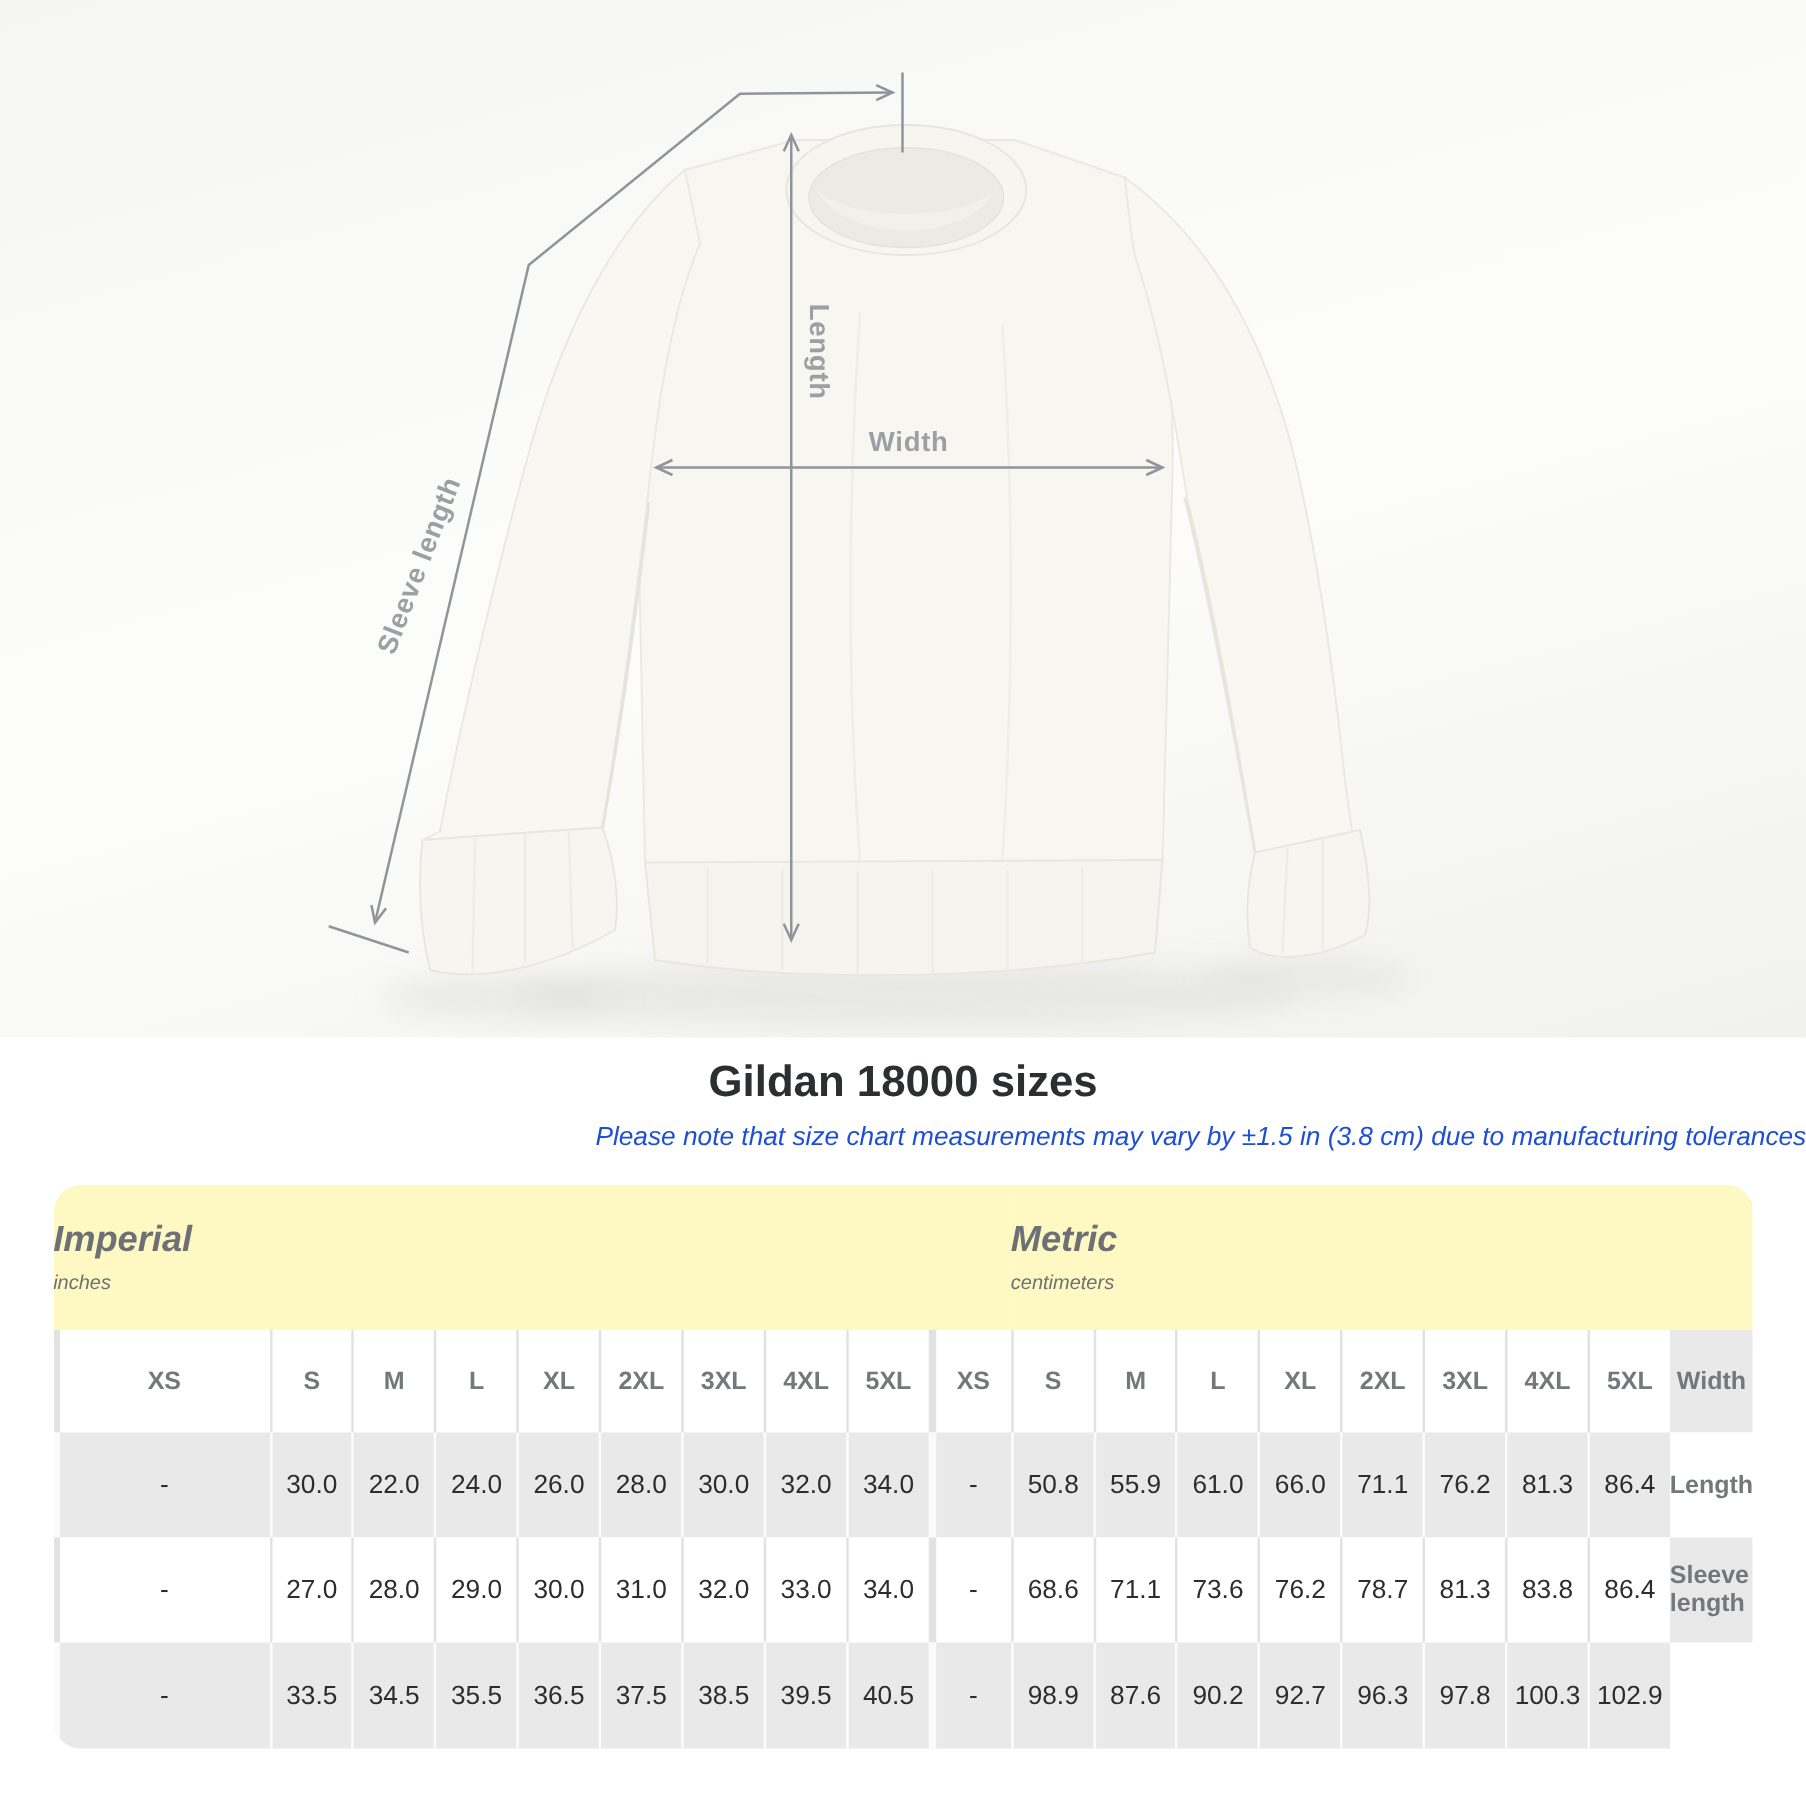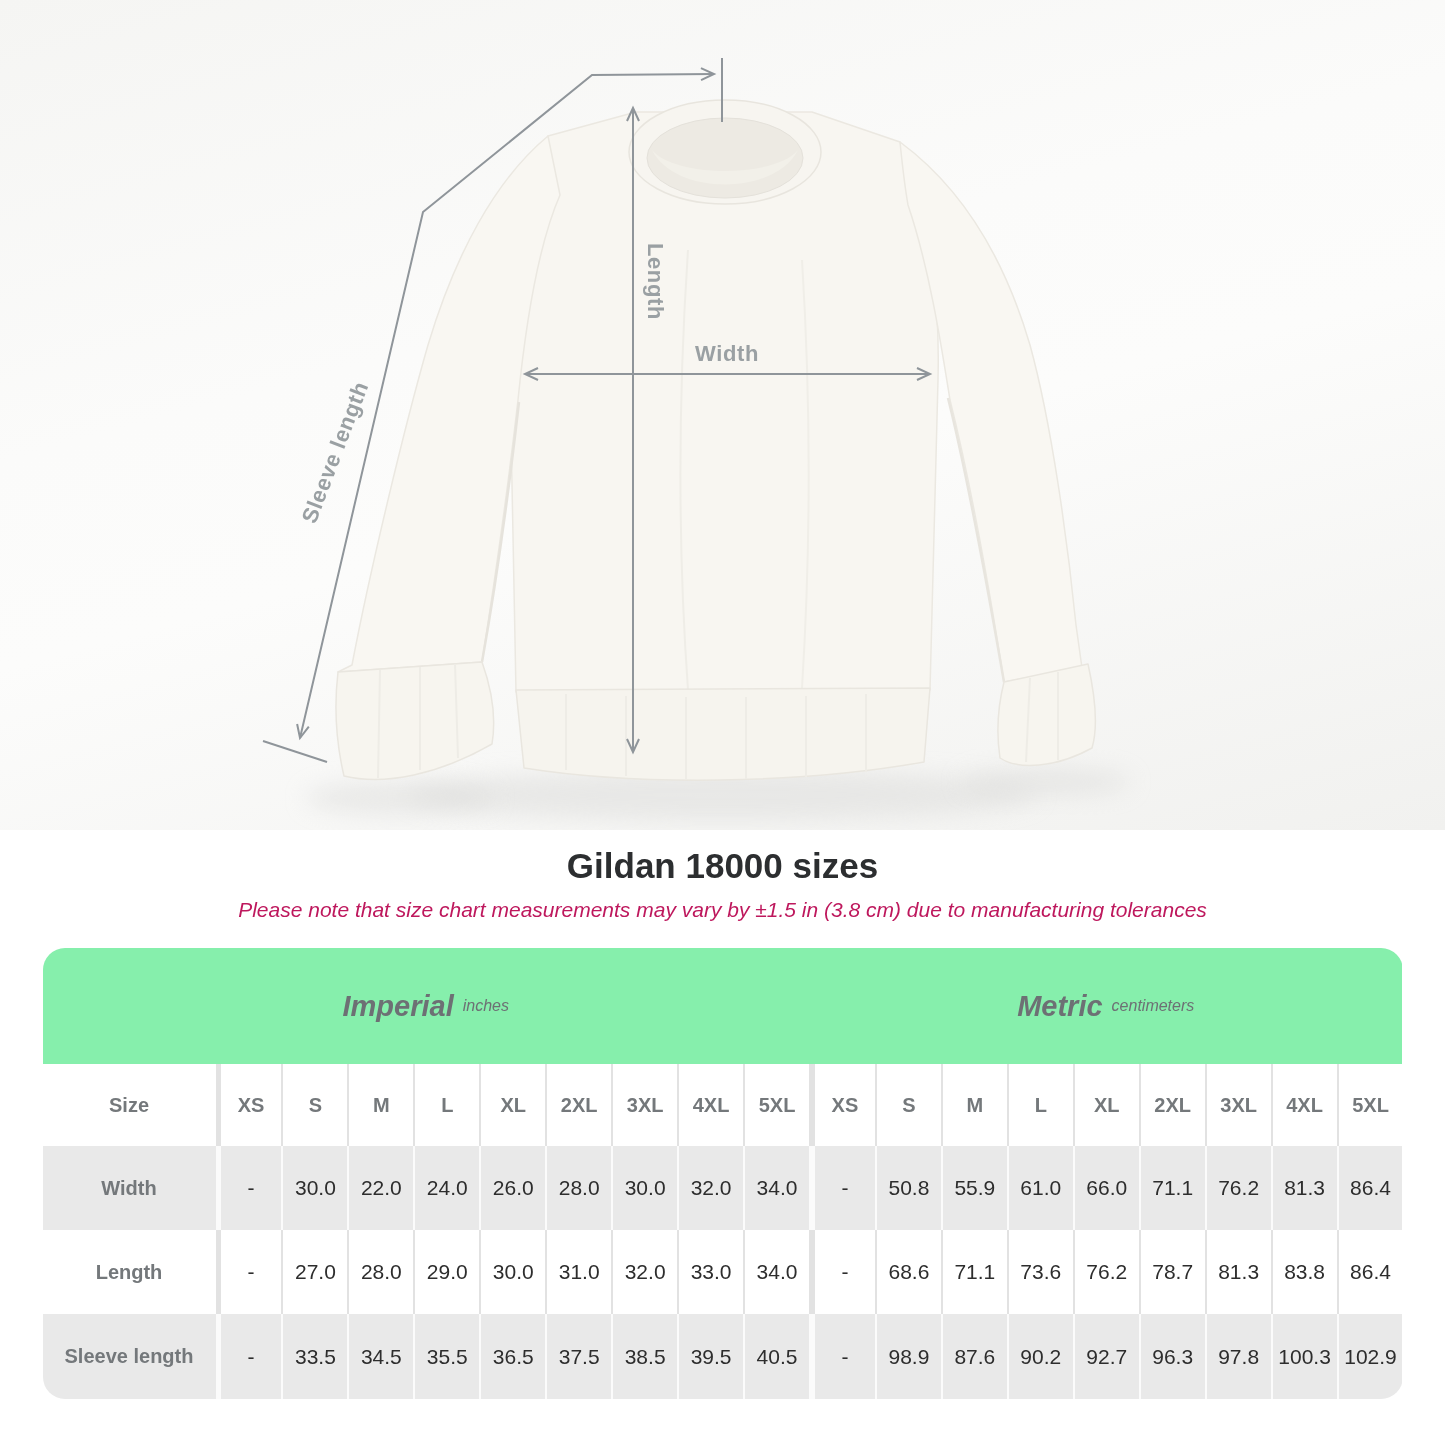--- a/index.html
+++ b/index.html
@@ -12,32 +12,32 @@
     position:relative;width:1445px;height:830px;
     background:linear-gradient(165deg,#f5f5f3 0%,#fbfbfa 38%,#fcfcfb 55%,#f1f1ef 100%);
   }
   .photo svg{position:absolute;left:0;top:0;width:1445px;height:830px;display:block;}
   .mlabel{font:700 22px "Liberation Sans",sans-serif;fill:#9aa0a3;letter-spacing:.6px;}
   
   .title{
     margin:16px 0 12px 0;text-align:center;font-size:35px;font-weight:700;color:#2c2e30;
   }
   .subtitle{
-    margin:9px 0 0 0;text-align:center;font-size:21px;font-style:italic;color:#be185d;
+    margin:9px 0 0 0;text-align:right;font-size:21px;font-style:italic;color:#1d4ed8;
   }
   
   .table-card{
     width:1360px;margin:26px auto 0 auto;
     display:grid;
     grid-template-columns:173px repeat(18,1fr);
     grid-template-rows:116px 82px 84px 84px 85px;
     border-radius:22px;overflow:hidden;background:#ffffff;
   }
   .band{
-    background:#86efac;display:flex;flex-direction:row;align-items:center;justify-content:center;gap:9px;
+    background:#fef9c3;display:flex;flex-direction:column;justify-content:center;gap:9px;
   }
   .band-left{grid-column:1 / 11;grid-row:1;}
   .band-right{grid-column:11 / 20;grid-row:1;}
   .group-name{font-size:29px;font-weight:700;font-style:italic;color:#6d7074;}
   .group-unit{font-size:16px;font-style:italic;color:#6d7074;}
   .cell{display:flex;align-items:center;justify-content:center;font-size:21px;color:#2d2d2d;background:#ffffff;}
   .cell.h,.cell.lab{font-weight:700;font-size:20px;color:#74787b;}
   .cell.g{background:#e9e9e9;}
   .sep{border-left:2px solid #e2e2e2;}
   .g.sep{border-left-color:#fbfbfb;}
@@ -119,21 +119,20 @@
   <div class="table-card">
     <div class="band band-left">
       <div class="group-name">Imperial</div>
       <div class="group-unit">inches</div>
     </div>
     <div class="band band-right">
       <div class="group-name">Metric</div>
       <div class="group-unit">centimeters</div>
     </div>
 
-  <div class="cell h lab">Size</div>
       <div class="cell h sep sep-first">XS</div>
       <div class="cell h sep">S</div>
       <div class="cell h sep">M</div>
       <div class="cell h sep">L</div>
       <div class="cell h sep">XL</div>
       <div class="cell h sep">2XL</div>
       <div class="cell h sep">3XL</div>
       <div class="cell h sep">4XL</div>
       <div class="cell h sep">5XL</div>
       <div class="cell h sep sep-mid">XS</div>

